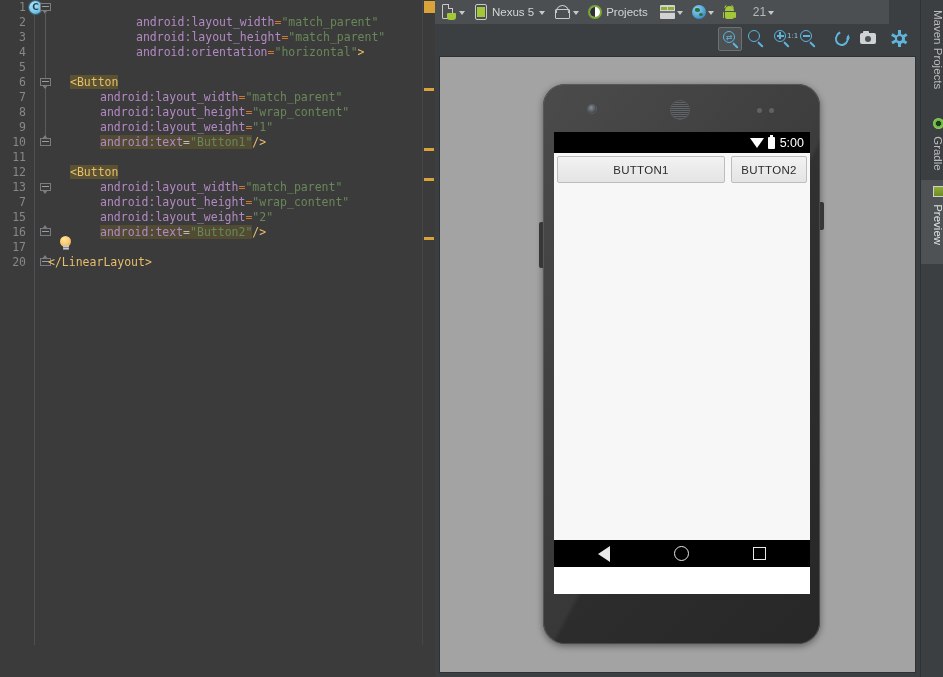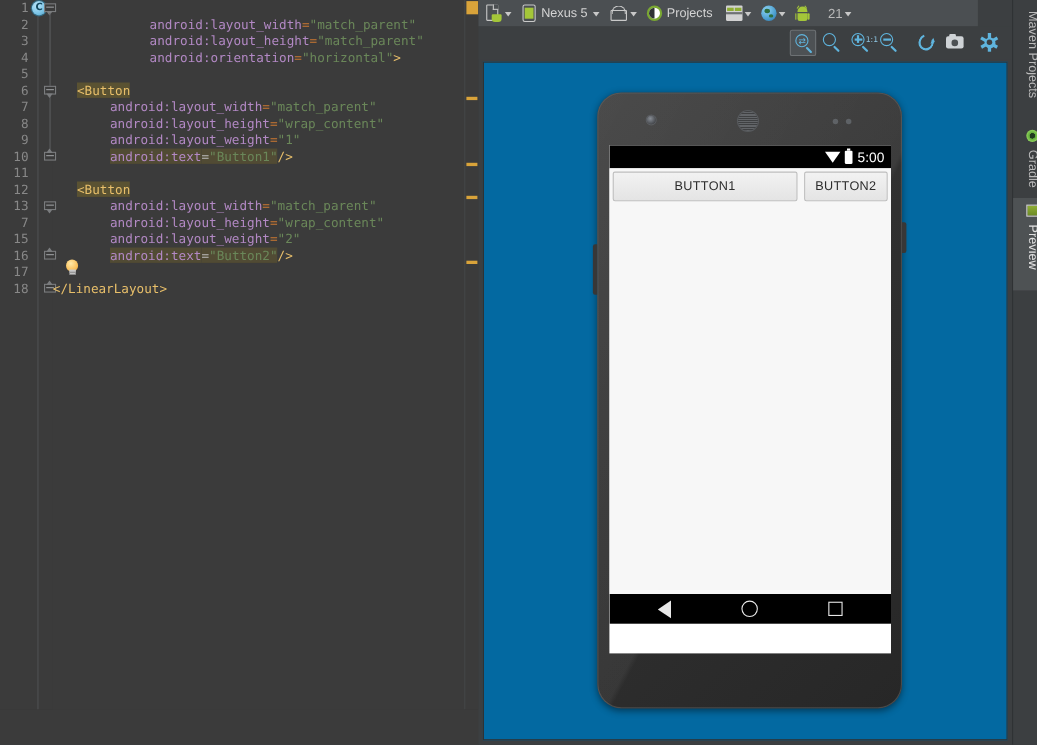--- a/index.html
+++ b/index.html
@@ -532,21 +532,21 @@
     border-radius: 50%;
     background: #3c3f41;
     z-index: 3;
   }
 
   .preview-canvas {
     position: absolute;
     left: 4px; top: 56px;
     width: 477px;
     height: 617px;
-    background: #0369a1;
+    background: #a3a3a3;
     border: 1px solid #2f3234;
     box-sizing: border-box;
   }
 
   
   .device {
     position: absolute;
     left: 103px;
     top: 27px;
     width: 277px;
@@ -777,21 +777,21 @@
         <div class="linenum" style="top:105px">8</div>
         <div class="linenum" style="top:120px">9</div>
         <div class="linenum" style="top:135px">10</div>
         <div class="linenum" style="top:150px">11</div>
         <div class="linenum" style="top:165px">12</div>
         <div class="linenum" style="top:180px">13</div>
         <div class="linenum" style="top:195px">7</div>
         <div class="linenum" style="top:210px">15</div>
         <div class="linenum" style="top:225px">16</div>
         <div class="linenum" style="top:240px">17</div>
-        <div class="linenum" style="top:255px">18</div>
+        <div class="linenum" style="top:255px">20</div>
 
         <div class="gutter-badge" style="top:1px">C</div>
 
         <div class="fold-mark arrow-down" style="top:1px">
             <div class="box"></div>
             <div class="minus"></div>
           </div>
         <div class="fold-line" style="top:12px; height:124px;"></div>
         <div class="fold-mark arrow-down" style="top:76px">
             <div class="box"></div>

